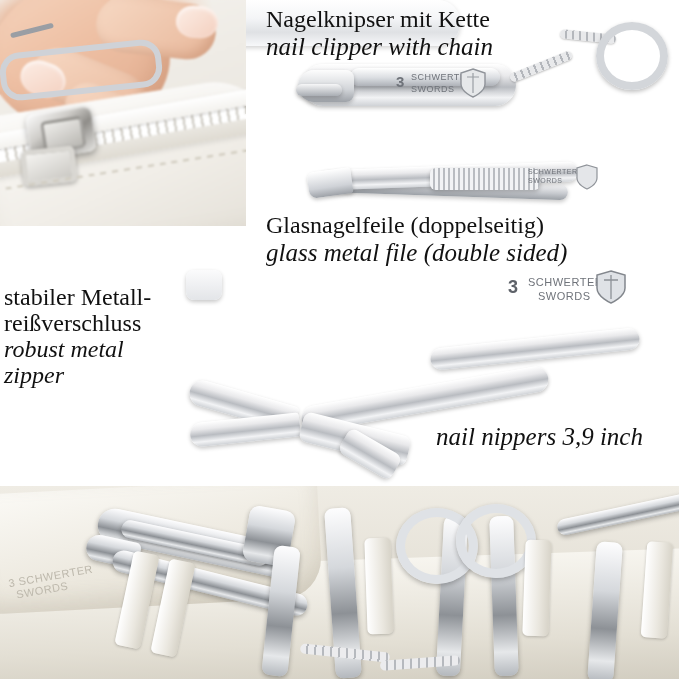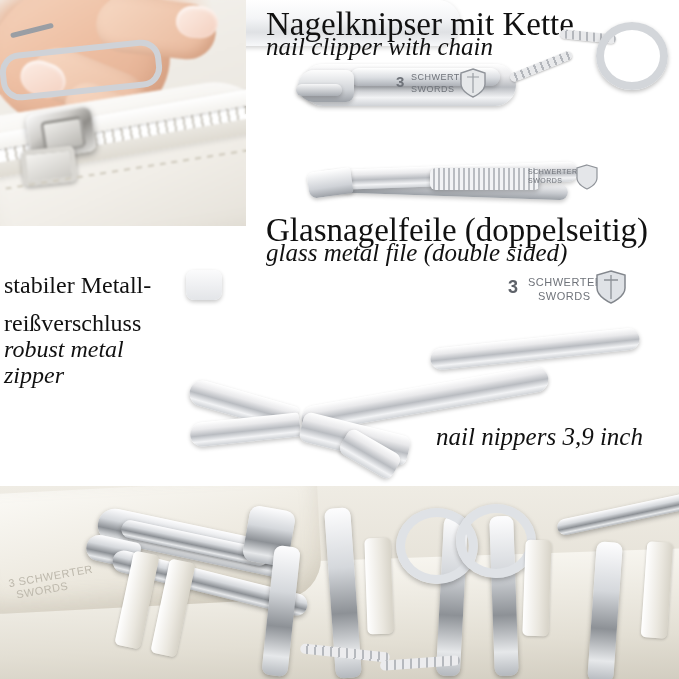--- a/index.html
+++ b/index.html
@@ -222,21 +222,21 @@
     position:absolute;border:9px solid #dfe2e6;border-radius:50%;
     box-shadow:0 2px 5px rgba(0,0,0,.28);
   }
   .beadchain{
     position:absolute;height:10px;border-radius:5px;
     background:repeating-linear-gradient(90deg,#ececee 0 6px,#b6b9be 6px 8px);
   }
 
   
   .txt{position:absolute;color:#111;white-space:nowrap;}
-  .de{font-family:"Liberation Serif", serif;font-size:33px;line-height:1.1;}
+  .de{font-family:"Liberation Serif", serif;font-size:24px;line-height:1.1;}
   .en{font-family:"Liberation Serif", serif;font-style:italic;font-size:25px;line-height:1.1;}
   .de-left{font-size:24px;}
   .en-left{font-size:24px;font-style:italic;}
 
   .logo-mark{
     position:absolute;font-family:"Liberation Sans", sans-serif;
     color:#6f737a;letter-spacing:.5px;
   }
 </style>
 </head>
@@ -297,21 +297,21 @@
   <div id="file-tip" class="steel"></div>
   <div id="file-body"></div>
   <div class="logo-mark" style="left:508px;top:277px;font-size:18px;font-weight:bold;color:#5d6168;">3</div>
   <div class="logo-mark" style="left:528px;top:276px;font-size:11px;">SCHWERTER</div>
   <div class="logo-mark" style="left:538px;top:290px;font-size:11px;">SWORDS</div>
   <svg style="position:absolute;left:596px;top:270px;" width="30" height="34">
     <path d="M15 1 L29 5 L29 18 C29 27 15 33 15 33 C15 33 1 27 1 18 L1 5 Z" fill="#dfe2e6" stroke="#83878d" stroke-width="1.5"></path>
     <path d="M15 5 L15 29 M8 10 L22 10" stroke="#8d9197" stroke-width="1.3"></path>
   </svg>
 
-  <div class="txt de-left" style="left:4px;top:272px;text-align:right;">stabiler Metall-</div>
+  <div class="txt de-left" style="left:4px;top:284px;text-align:right;">stabiler Metall-</div>
   <div class="txt en-left" style="left:4px;top:336px;">robust metal</div>
   <div class="txt de-left" style="left:4px;top:310px;">reißverschluss</div>
   <div class="txt en-left" style="left:4px;top:362px;">zipper</div>
 
   <div class="steel" id="nip-handle-top"></div>
   <div id="nip-spring"></div>
   <div class="steel" id="nip-handle-bot"></div>
   <div class="steel" id="nip-jaw-top"></div>
   <div class="steel" id="nip-jaw-bot"></div>
   <div class="steel" id="nip-lower-arm"></div>

